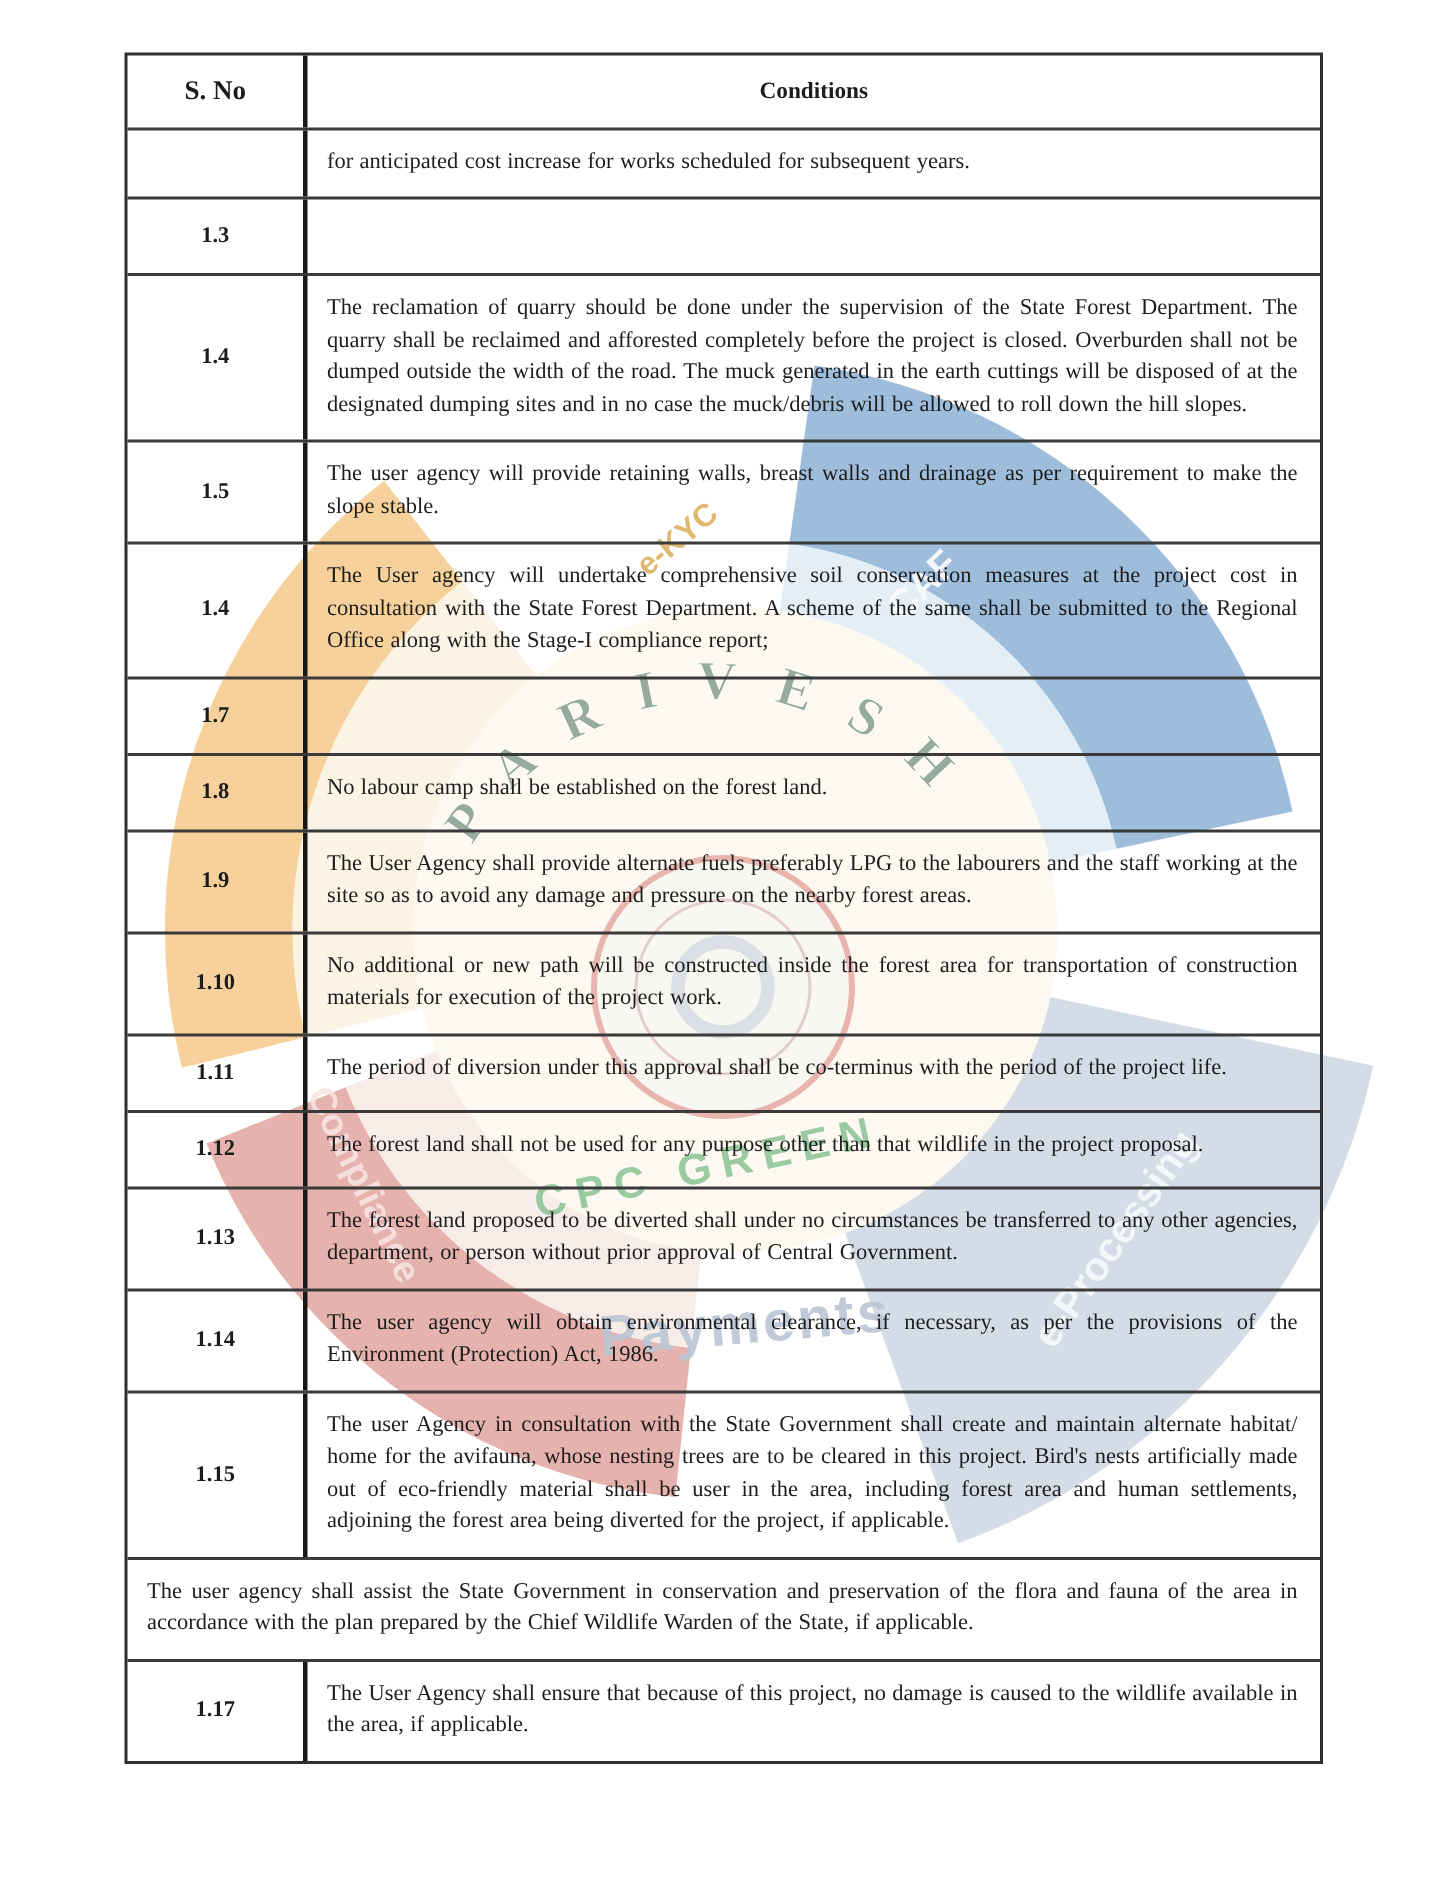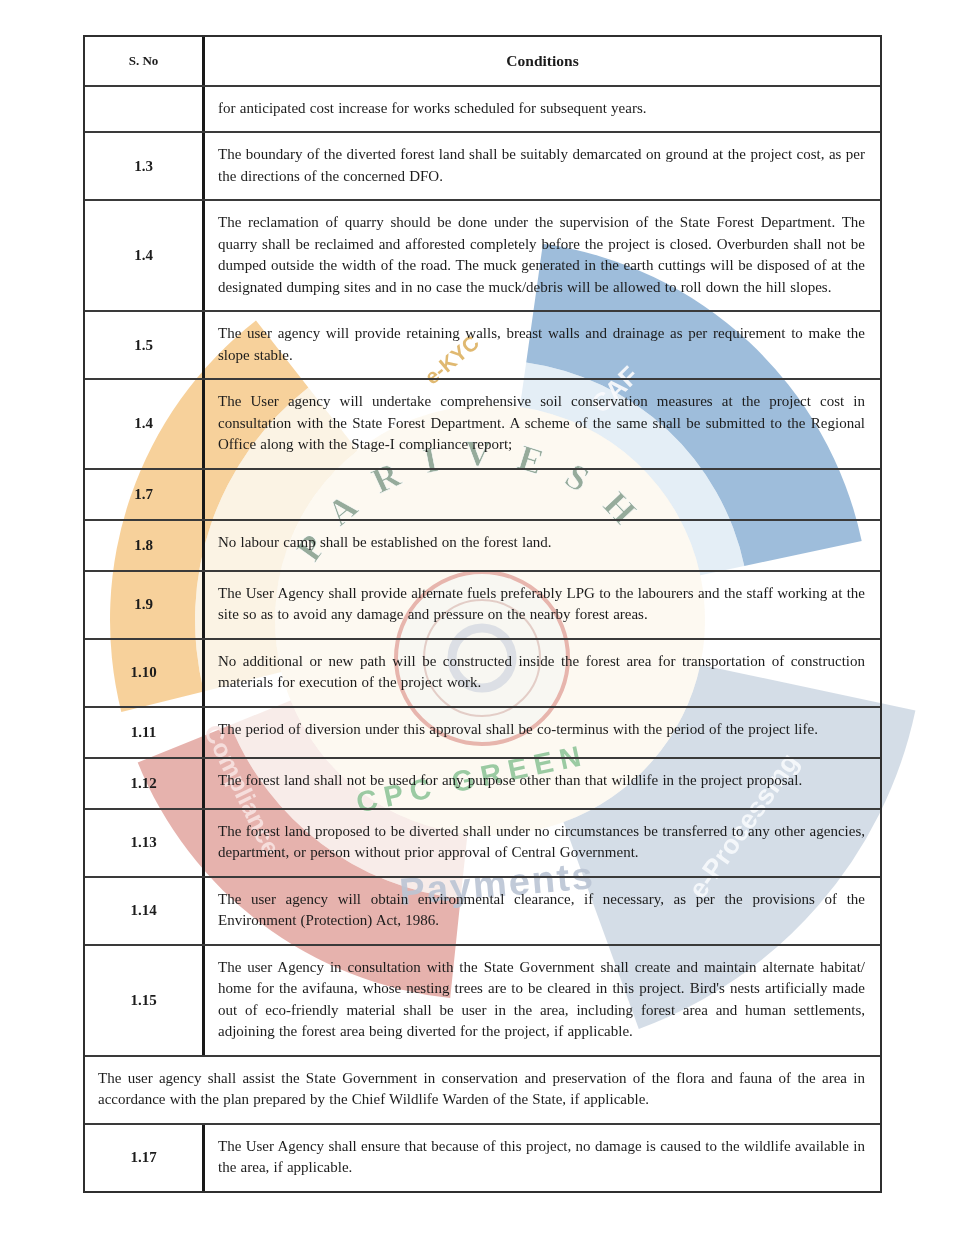--- a/index.html
+++ b/index.html
@@ -54,21 +54,21 @@
     display:flex;align-items:center;justify-content:center;
     font-weight:bold;font-size:15px;
     padding:16px 4px;text-align:center;
   }
   .cell-cond{
     flex:1;
     padding:11px 15px 12px 13px;
     font-size:15px;line-height:21.5px;
     text-align:justify;word-spacing:.5px;
   }
-  .header-row .cell-sno{font-size:13px;padding:13px 4px;}
+  .header-row .cell-sno{font-size:18px;padding:13px 4px;}
   .header-row .cell-cond{
     font-weight:bold;font-size:15.5px;text-align:center;padding:13px 15px;
   }
 </style>
 </head>
 <body>
 
 <div class="page">
 
   <svg class="watermark" width="970" height="1253" viewBox="0 0 970 1253" aria-hidden="true">
@@ -111,21 +111,20 @@
       <div class="cell cell-cond">Conditions</div>
     </div>
 
     <div class="trow">
       <div class="cell cell-sno"></div>
       <div class="cell cell-cond">for anticipated cost increase for works scheduled for subsequent years.</div>
     </div>
 
     <div class="trow">
       <div class="cell cell-sno">1.3</div>
-      <div class="cell cell-cond">The boundary of the diverted forest land shall be suitably demarcated on ground at the project cost, as per the directions of the concerned DFO.</div>
     </div>
 
     <div class="trow">
       <div class="cell cell-sno">1.4</div>
       <div class="cell cell-cond">The reclamation of quarry should be done under the supervision of the State Forest Department. The quarry shall be reclaimed and afforested completely before the project is closed. Overburden shall not be dumped outside the width of the road. The muck generated in the earth cuttings will be disposed of at the designated dumping sites and in no case the muck/debris will be allowed to roll down the hill slopes.</div>
     </div>
 
     <div class="trow">
       <div class="cell cell-sno">1.5</div>
       <div class="cell cell-cond">The user agency will provide retaining walls, breast walls and drainage as per requirement to make the slope stable.</div>

